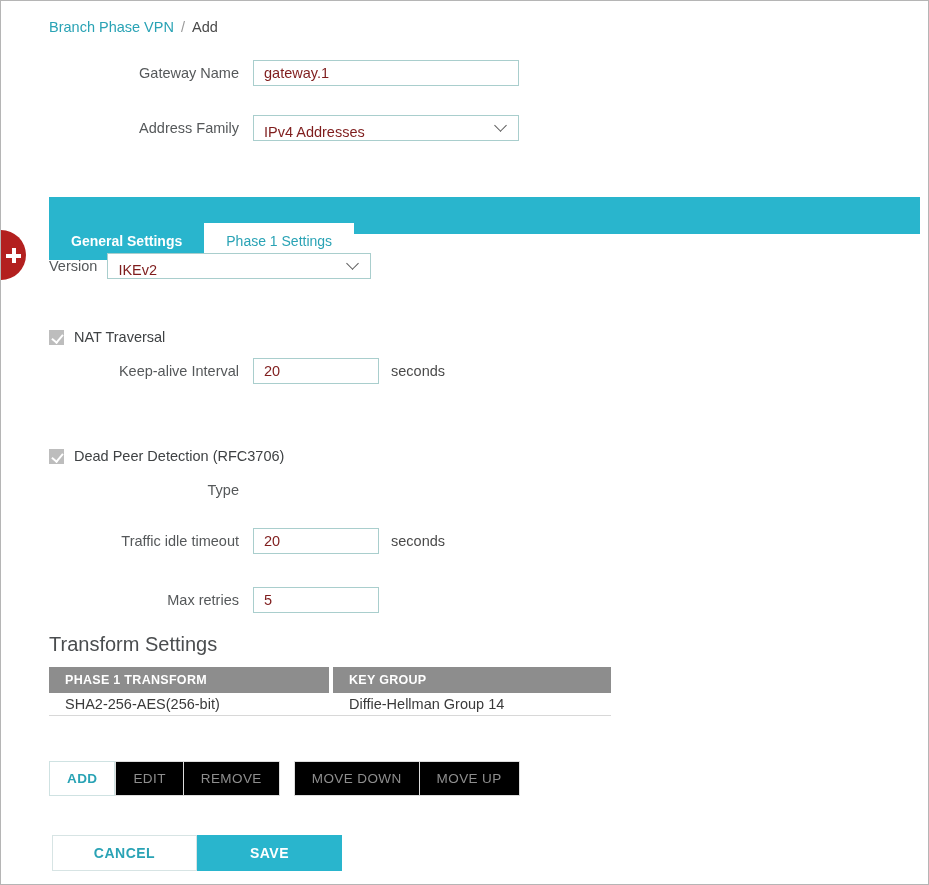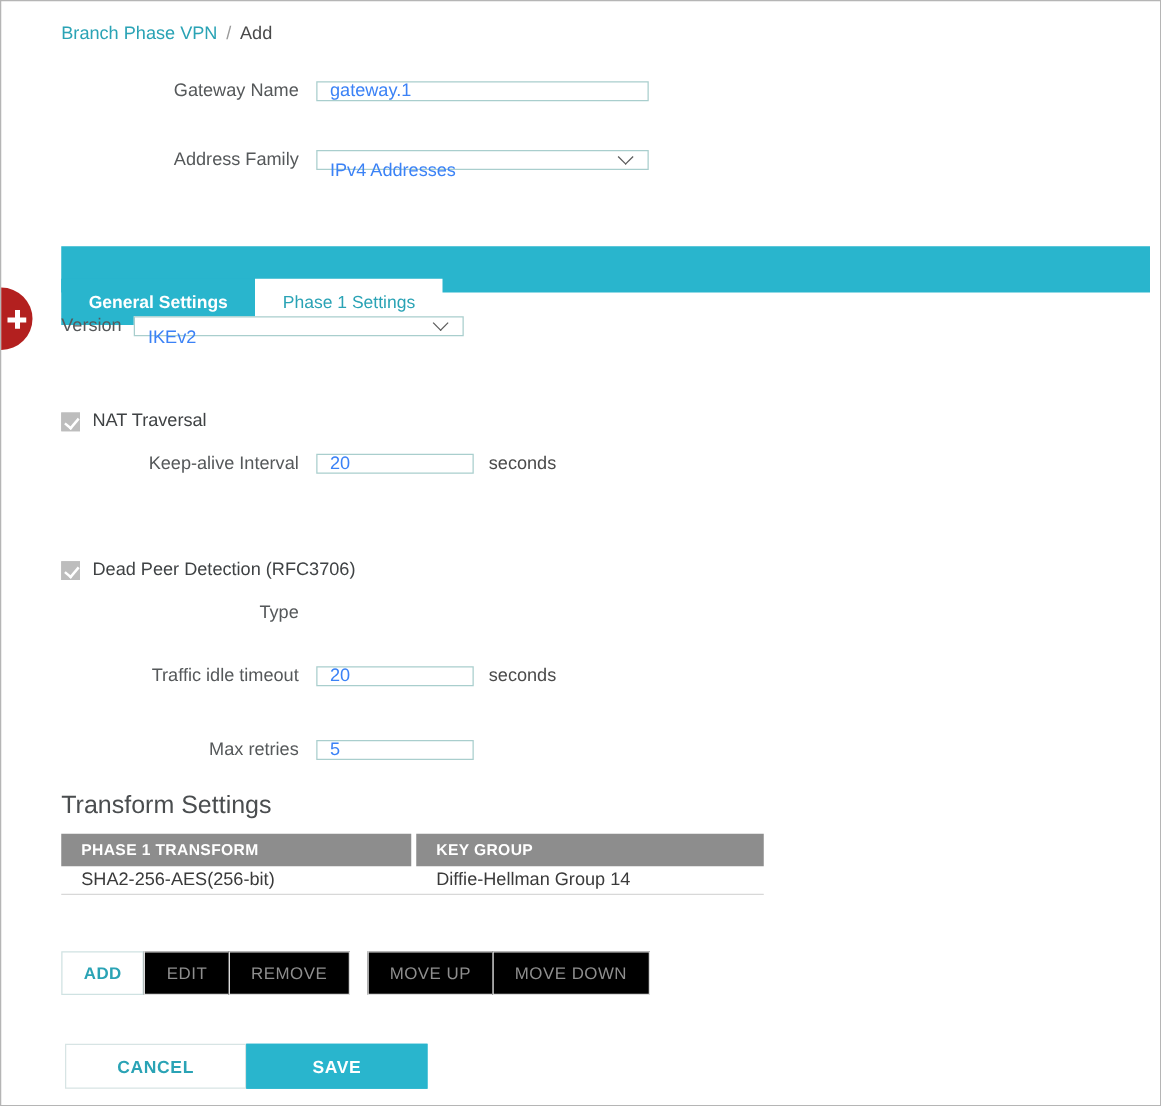--- a/index.html
+++ b/index.html
@@ -54,23 +54,23 @@
     width: 252px;
     text-align: right;
     padding-right: 14px;
     font-size: 14.5px;
     color: #55585a;
     white-space: nowrap;
   }
   .field {
     background: #ffffff;
     border: 1px solid #a9cecd;
-    height: 16px;
-    font-size: 14.5px;
-    color: #3b82f6;
+    height: 26px;
+    font-size: 14.5px;
+    color: #7f1d1d;
     font-family: "Liberation Sans", sans-serif;
     padding: 0 10px;
     line-height: 32px;
     outline: none;
   }
   .select-field {
     position: relative;
     display: inline-block;
   }
   .select-field .sel-text {
@@ -415,22 +415,22 @@
     </div>
   </div>
 
   <div id="action-bar">
     <div class="seg-group">
       <div class="seg-btn active">ADD</div>
       <div class="seg-btn">EDIT</div>
       <div class="seg-btn">REMOVE</div>
     </div>
     <div class="seg-group gap">
+      <div class="seg-btn">MOVE DOWN</div>
       <div class="seg-btn">MOVE UP</div>
-      <div class="seg-btn">MOVE DOWN</div>
     </div>
   </div>
 
   <div id="footer-bar">
     <div class="big-btn secondary">CANCEL</div>
     <div class="big-btn primary">SAVE</div>
   </div>
 
 </div>
 

